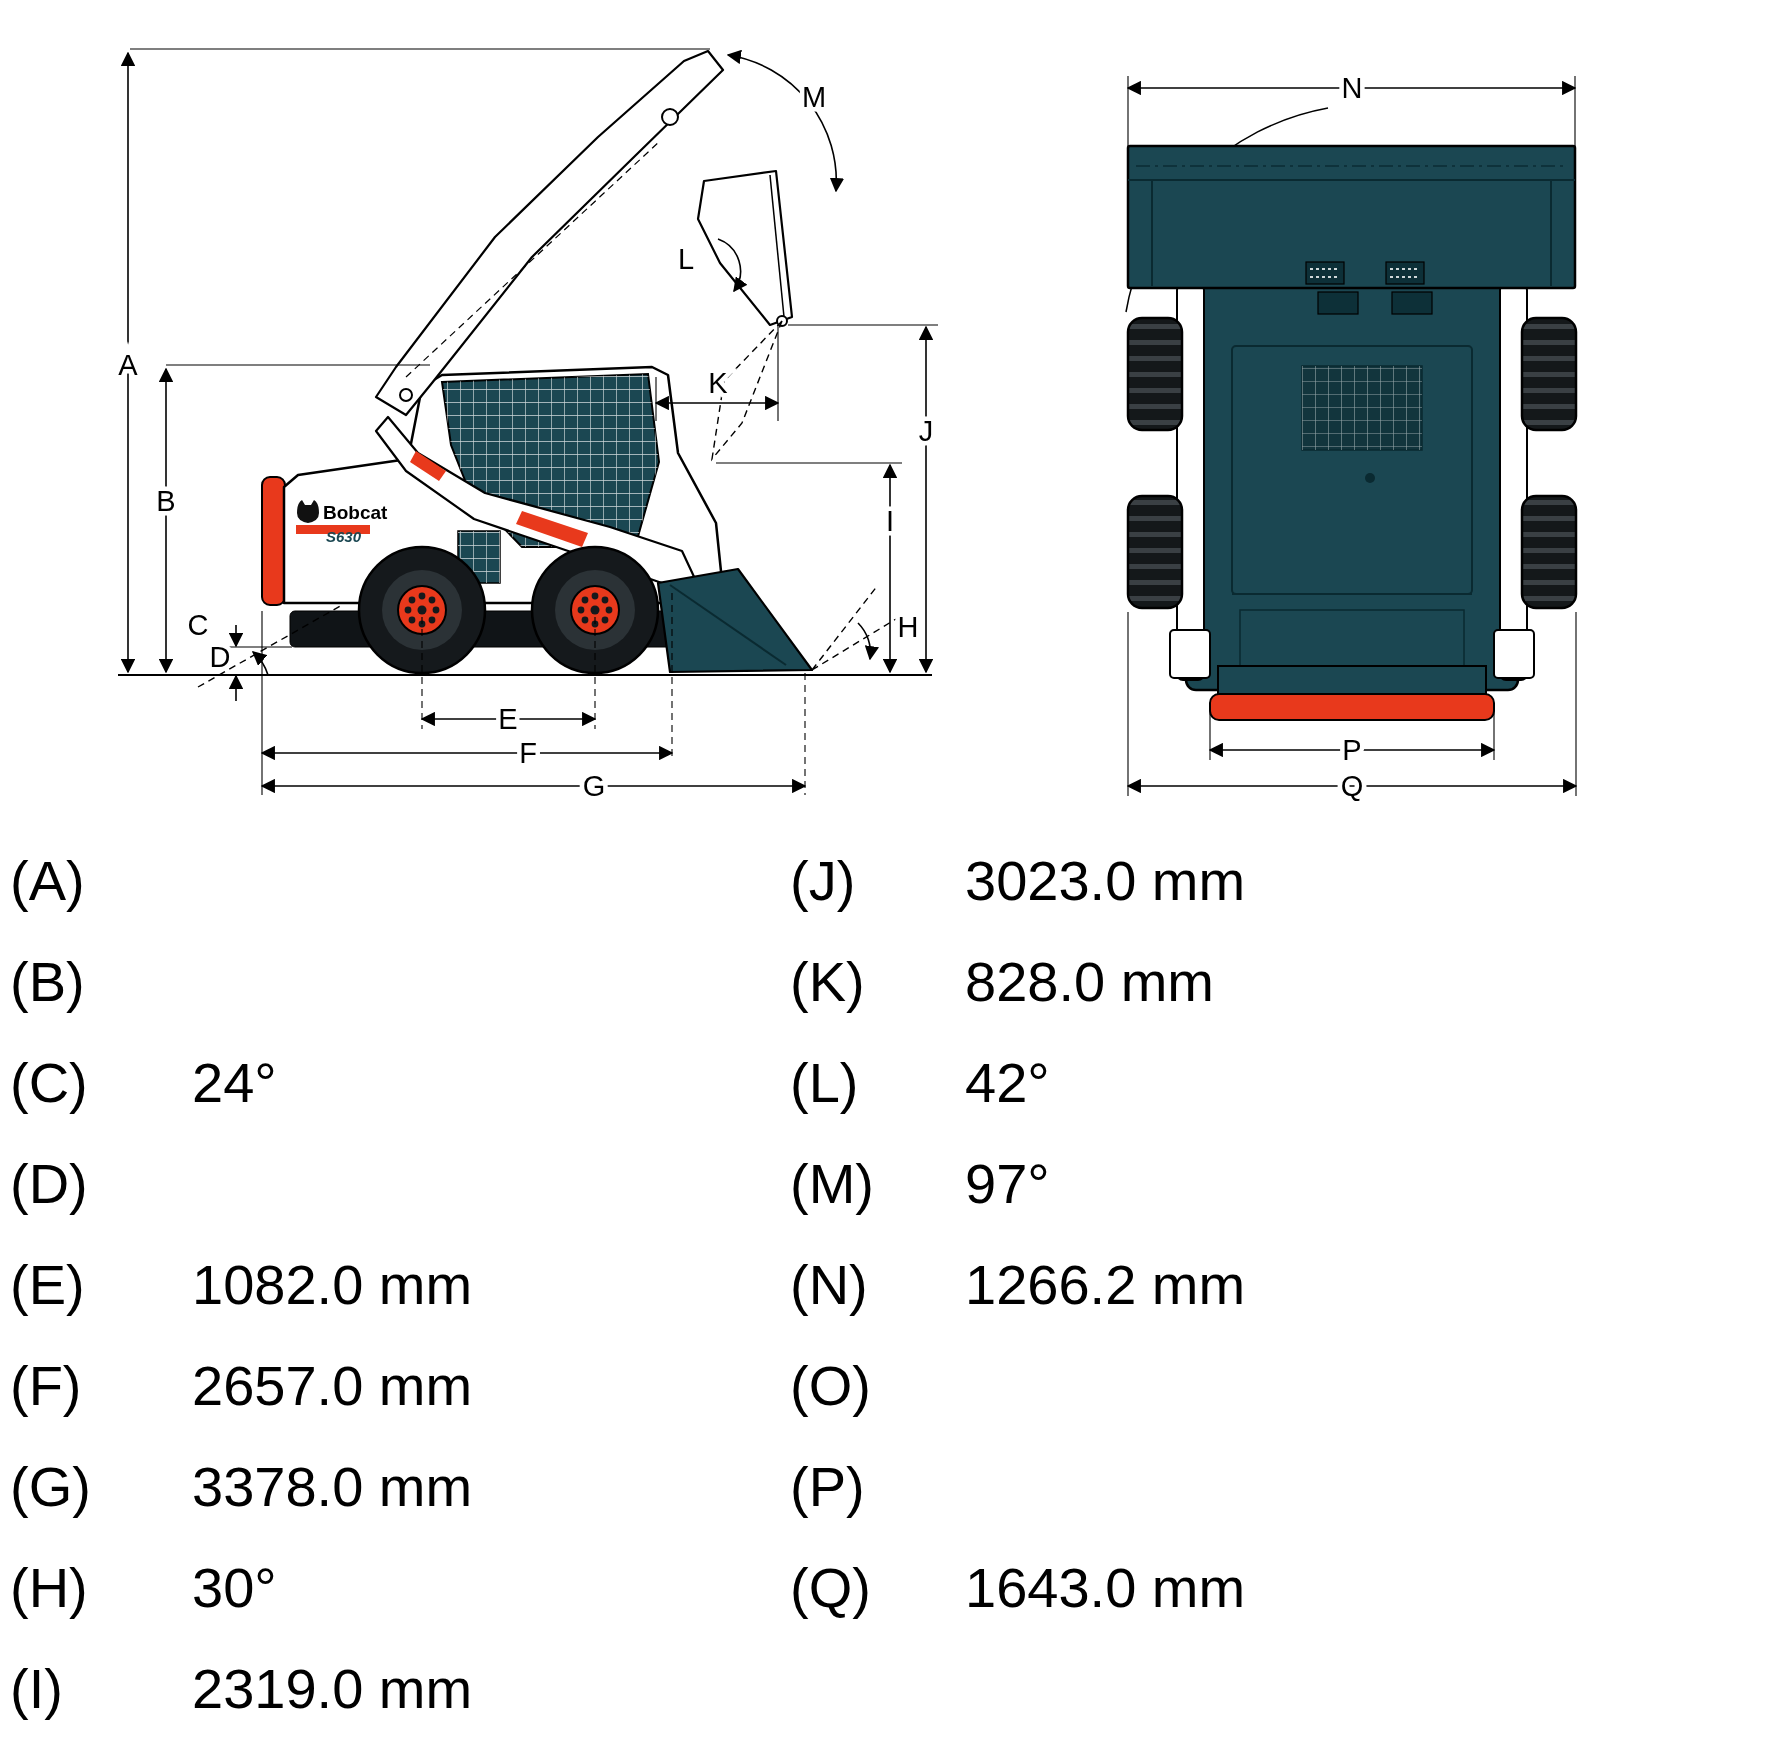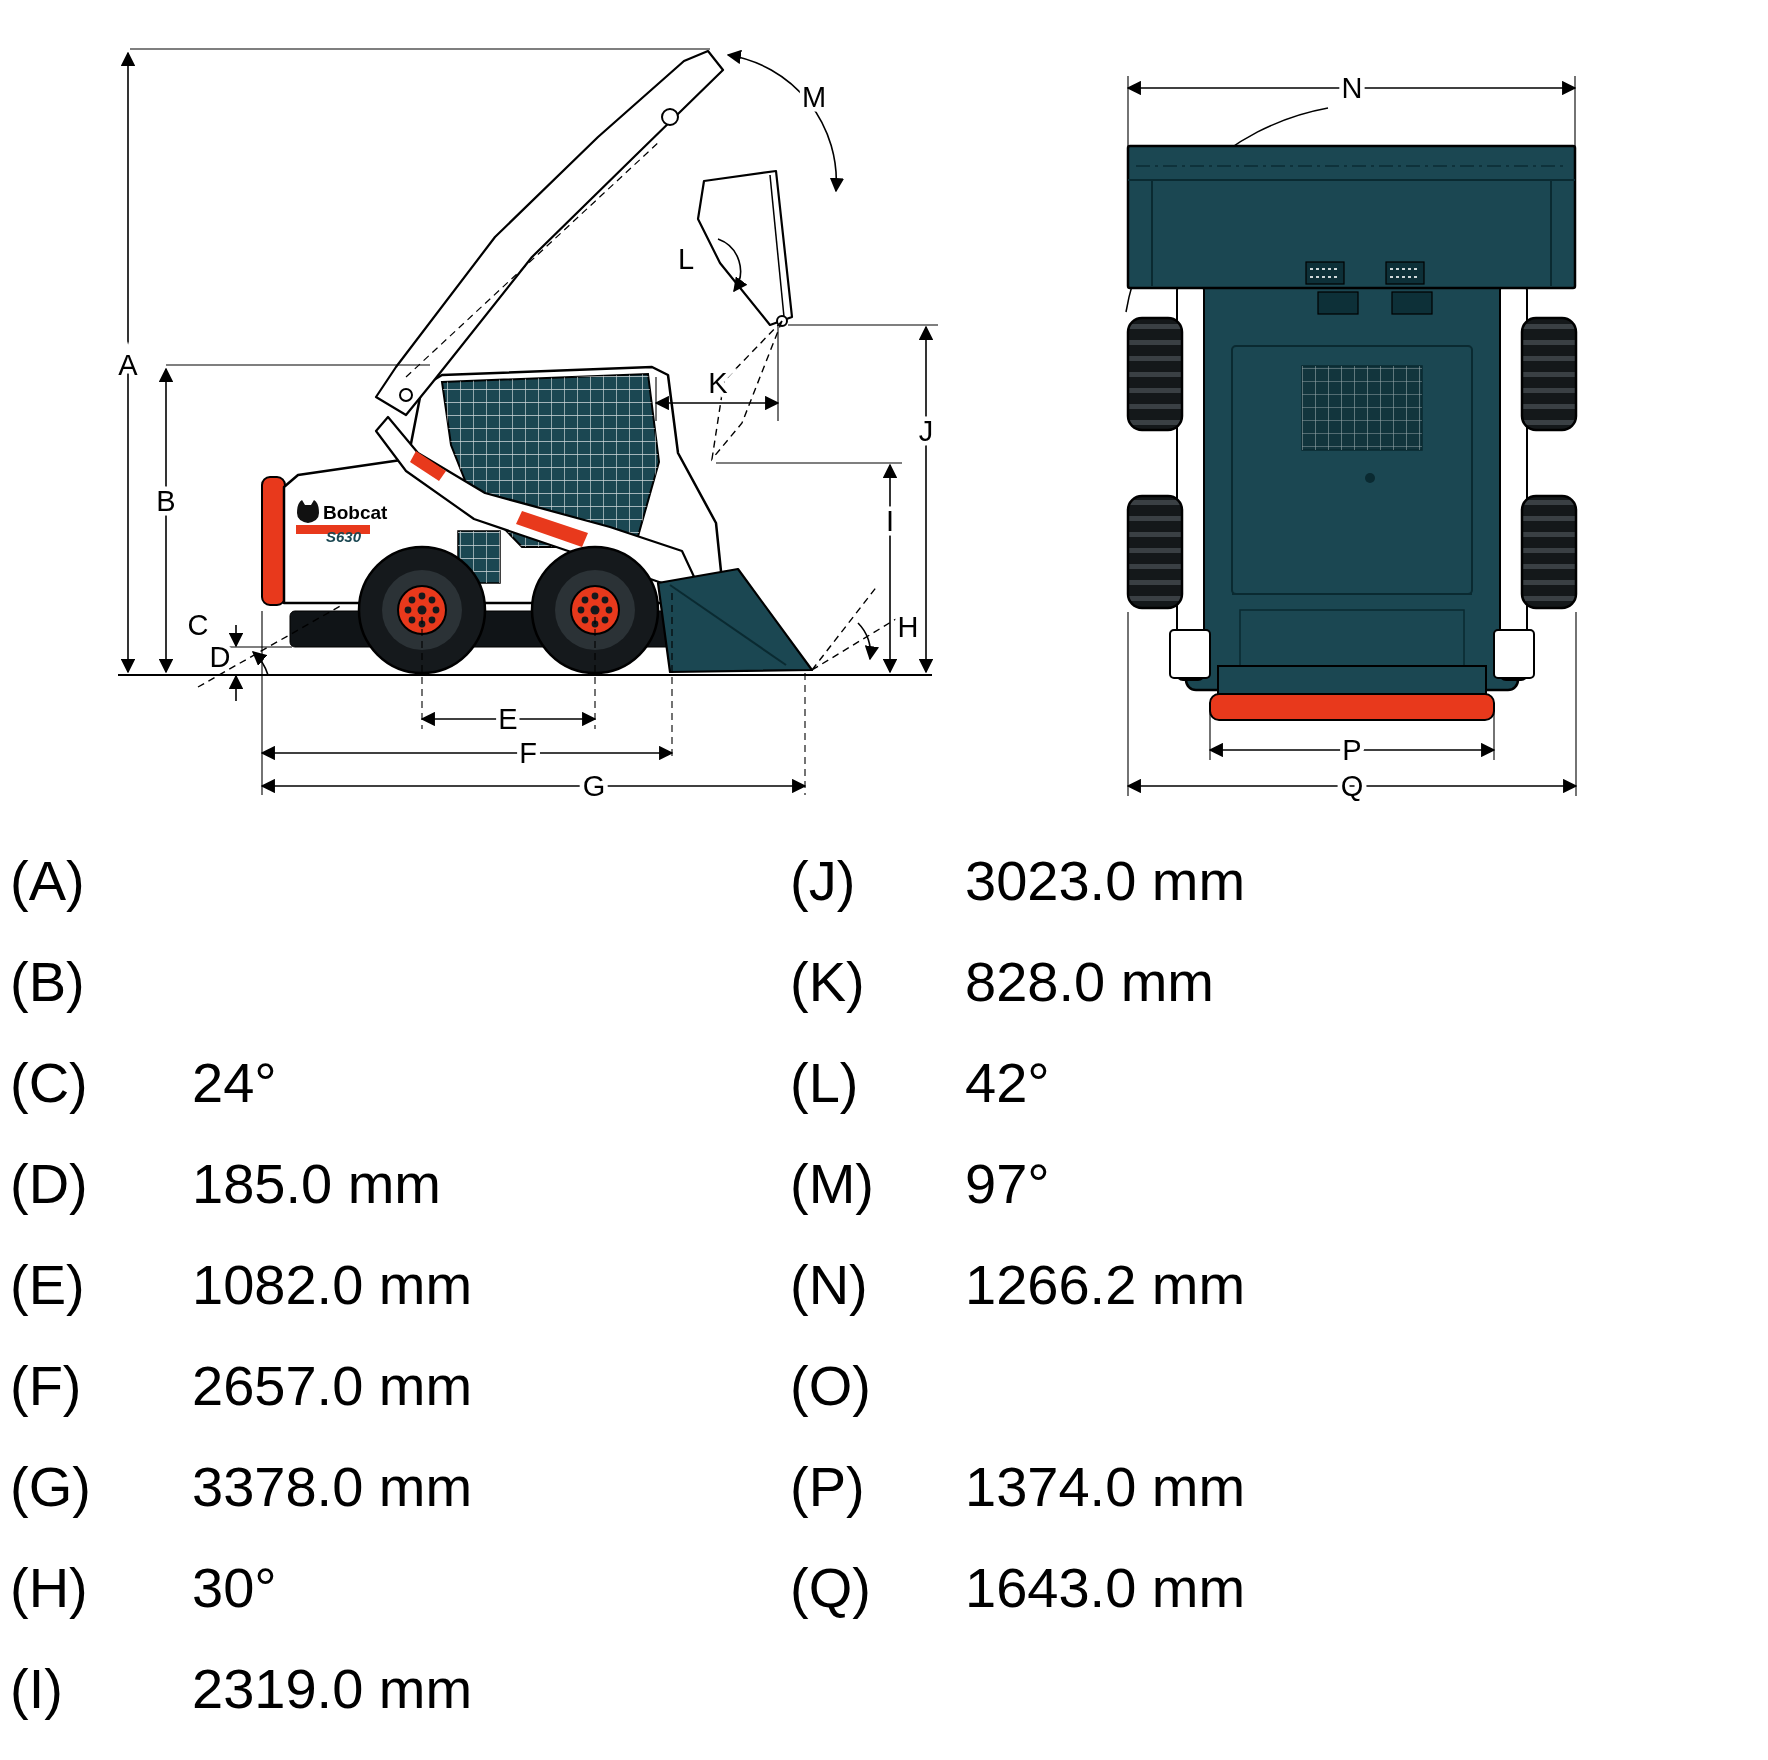--- a/index.html
+++ b/index.html
@@ -286,21 +286,20 @@
       </div>
     <div class="spec-row">
         <span class="spec-key">(B)</span>
       </div>
     <div class="spec-row">
         <span class="spec-key">(C)</span>
         <span class="spec-value">24°</span>
       </div>
     <div class="spec-row">
         <span class="spec-key">(D)</span>
-        <span class="spec-value">185.0 mm</span>
       </div>
     <div class="spec-row">
         <span class="spec-key">(E)</span>
         <span class="spec-value">1082.0 mm</span>
       </div>
     <div class="spec-row">
         <span class="spec-key">(F)</span>
         <span class="spec-value">2657.0 mm</span>
       </div>
     <div class="spec-row">
@@ -336,21 +335,20 @@
       </div>
     <div class="spec-row">
         <span class="spec-key">(N)</span>
         <span class="spec-value">1266.2 mm</span>
       </div>
     <div class="spec-row">
         <span class="spec-key">(O)</span>
       </div>
     <div class="spec-row">
         <span class="spec-key">(P)</span>
-        <span class="spec-value">1374.0 mm</span>
       </div>
     <div class="spec-row">
         <span class="spec-key">(Q)</span>
         <span class="spec-value">1643.0 mm</span>
       </div>
   </div>
 
 </div>
 
 </body></html>

